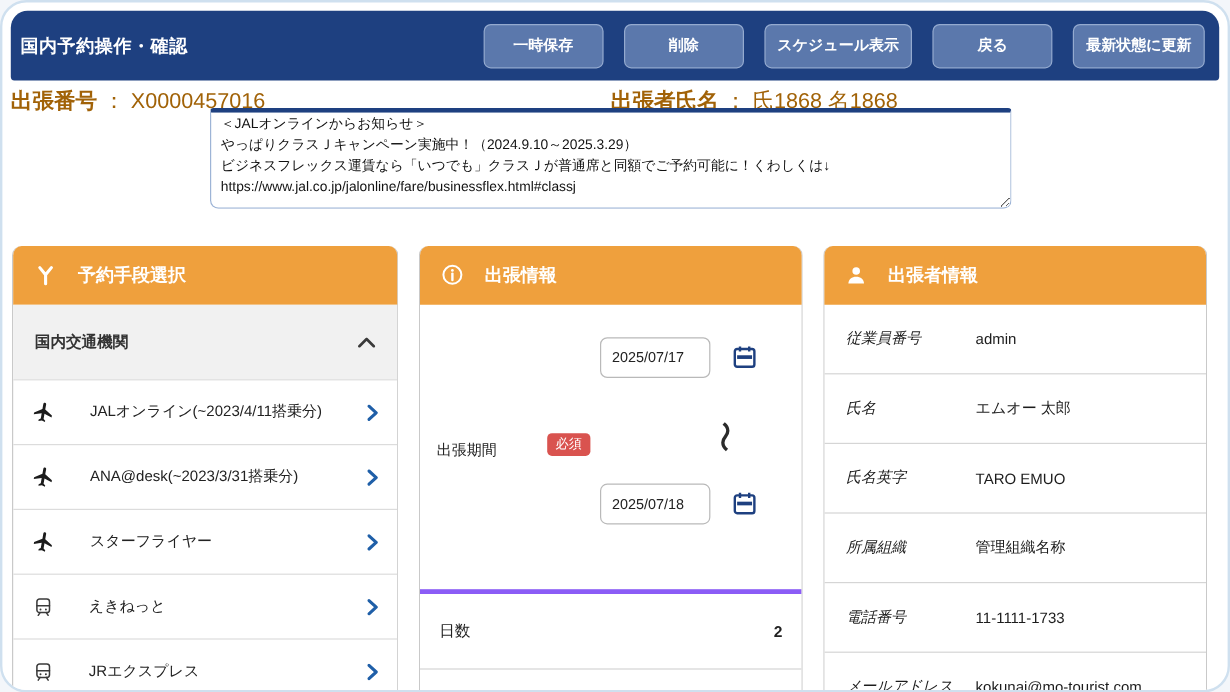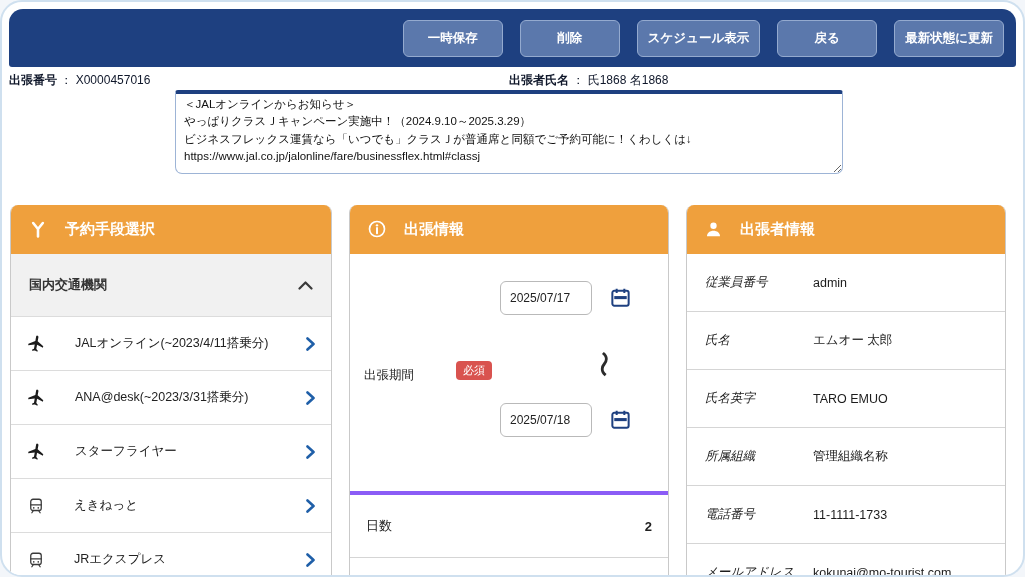--- a/index.html
+++ b/index.html
@@ -12,21 +12,21 @@
   .topbar{position:absolute;left:7px;right:7px;top:7px;height:58px;background:#1e4080;
           border-radius:14px 14px 3px 3px;display:flex;align-items:center;box-sizing:border-box;
           padding:0 12px 0 8px;}
   .topbar-title{color:#ffffff;font-weight:bold;font-size:15px;letter-spacing:.5px;}
   .topbar-buttons{margin-left:auto;display:flex;gap:17px;align-items:center;}
   .tb-btn{min-width:100px;padding:9px 10px;background:#5b78ac;border:1.5px solid #94aacf;
           border-radius:6px;color:#ffffff;font-size:12.5px;font-weight:bold;text-align:center;
           cursor:pointer;font-family:inherit;box-sizing:border-box;white-space:nowrap;}
 
   
-  .meta-row{position:absolute;left:0;right:0;top:68px;height:22px;font-size:12px;color:#0f172a;}
+  .meta-row{position:absolute;left:0;right:0;top:68px;height:22px;font-size:18px;color:#a16207;}
   .meta-trip{position:absolute;left:7px;top:2px;}
   .meta-traveler{position:absolute;left:507px;top:2px;text-align:right;}
   .meta-row b{font-weight:bold;}
 
   
   .notice{position:absolute;left:173px;top:88px;width:668px;height:84px;box-sizing:border-box;
           border:1px solid #9db4d6;border-top:4px solid #1e4080;border-radius:3px 3px 7px 7px;
           font-family:inherit;font-size:11.5px;line-height:1.5;color:#111;padding:2px 8px;
           resize:both;background:#fff;}
 
@@ -73,20 +73,21 @@
   .tr-row:first-of-type{height:66px;}
   .tr-label{width:108px;flex:none;font-style:italic;}
   .icon{display:inline-flex;flex:none;}
 </style>
 </head>
 <body>
 
 <div class="page">
 
   <div class="topbar">
+    <span class="topbar-title">国内予約操作・確認</span>
     <div class="topbar-buttons">
       <button class="tb-btn">一時保存</button>
       <button class="tb-btn">削除</button>
       <button class="tb-btn">スケジュール表示</button>
       <button class="tb-btn">戻る</button>
       <button class="tb-btn">最新状態に更新</button>
     </div>
   </div>
 
   <div class="meta-row">

